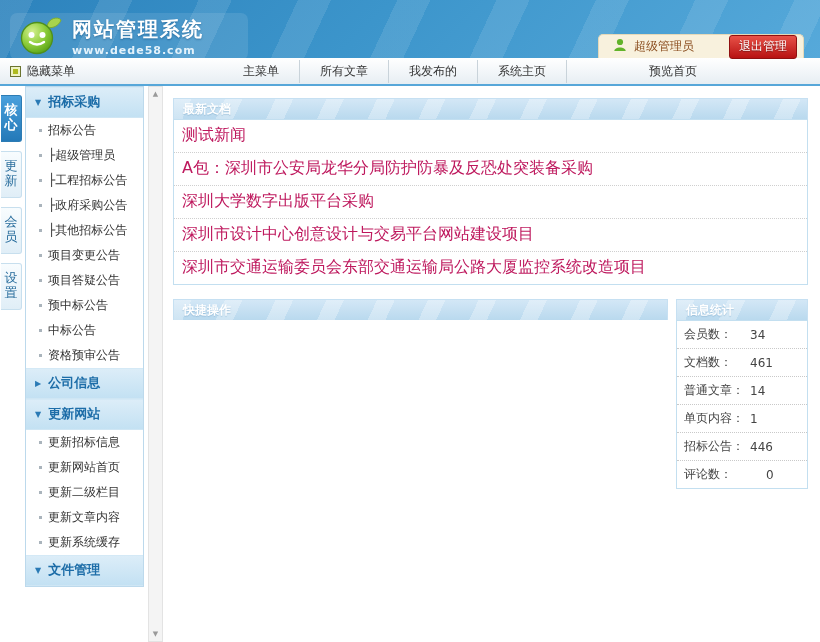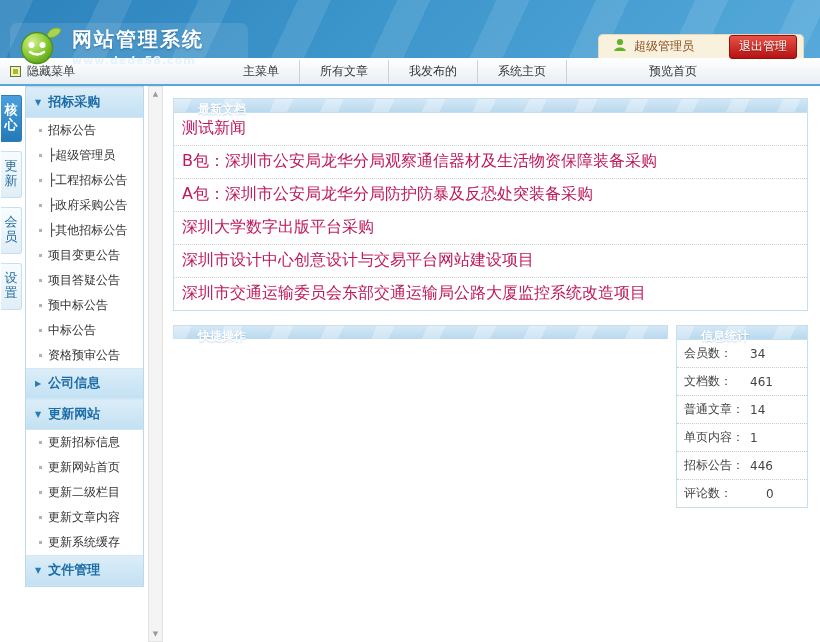--- a/index.html
+++ b/index.html
@@ -6,21 +6,21 @@
   body { font-family:"DejaVu Sans","Liberation Sans",sans-serif; background:#fff; }
   .page { width:820px; height:642px; position:relative; overflow:hidden; background:#fff; }
 
   
   .header {
     height:58px; position:relative;
     background:
       repeating-linear-gradient(115deg, rgba(255,255,255,.10) 0 30px, rgba(255,255,255,0) 30px 90px),
       linear-gradient(135deg, var(--header_blue_dark,#2d83bd) 0%, #3c95cb 45%, var(--header_blue_light,#56a9da) 100%);
   }
-  .logo-box { display:flex; align-items:center; gap:10px; position:absolute; left:10px; top:23px;
+  .logo-box { display:flex; align-items:center; gap:10px; position:absolute; left:10px; top:13px;
     width:238px; height:47px; background:rgba(255,255,255,.10); border-radius:7px; padding:16px 10px; }
   .logo-text .t1 { color:#fff; font-size:20px; font-weight:bold; letter-spacing:2px; text-shadow:0 1px 2px rgba(0,60,110,.45); }
   .logo-text .t2 { color:#e3f2fb; font-size:11px; font-weight:bold; letter-spacing:1px; margin-top:1px; }
   .userbar { position:absolute; right:16px; bottom:0; height:24px; display:flex; align-items:center; gap:7px;
     background:var(--userbar_bg,#f8f1dd); border:1px solid #e6d9b8; border-bottom:none; border-radius:5px 5px 0 0; padding:0 6px 0 14px; min-width:190px; }
   .username { font-size:12px; color:#8a4d1e; margin-right:28px; }
   .logout-btn { font-family:inherit; font-size:12px; color:#fff; cursor:pointer;
     background:linear-gradient(#e85248,var(--logout_red,#b71212)); border:1px solid #901010; border-radius:3px; padding:2px 9px 3px;
     text-shadow:0 1px 1px rgba(0,0,0,.4); }
 
@@ -49,21 +49,21 @@
     color:var(--section_text,#1d6da8); font-size:13px; font-weight:bold; cursor:pointer; }
   .sec-arrow { font-size:8px; color:#2a7ab5; }
   .side-item { display:flex; align-items:center; gap:6px; padding:4px 3px 4px 13px; font-size:12px; color:#333; cursor:pointer; background:#fff; }
   .side-item .bullet { width:3px; height:3px; background:#aab4bc; flex:0 0 auto; }
 
   .scrollbar { width:15px; align-self:stretch; margin-left:4px; background:#f4f4f4; border:1px solid #e3e3e3;
     display:flex; flex-direction:column; justify-content:space-between; }
   .sb-arrow { font-size:7px; color:#9a9a9a; text-align:center; padding:3px 0; cursor:pointer; }
 
   .main { flex:1; padding:12px 12px 0 10px; }
-  .panel-header { height:14px; line-height:21px; padding-left:24px; color:#fff; font-size:12px; font-weight:bold;
+  .panel-header { height:21px; line-height:21px; padding-left:9px; color:#fff; font-size:12px; font-weight:bold;
     background:
       repeating-linear-gradient(115deg, rgba(255,255,255,.30) 0 16px, rgba(255,255,255,0) 16px 46px),
       linear-gradient(#d3e7f6, var(--panel_header,#b9d9ee));
     border:1px solid #c6e0f2; border-bottom:none; text-shadow:0 1px 1px rgba(90,140,180,.35); }
   .docs-body { border:1px solid var(--panel_border,#c3dff0); background:#fff; }
   .doc-row { font-size:16px; color:#be185d; padding:5px 8px 6px; border-bottom:1px dotted #cfcfcf; cursor:pointer; }
   .doc-row:last-child { border-bottom:none; }
 
   .bottom-row { display:flex; gap:8px; margin-top:14px; align-items:flex-start; }
   .quick-panel { flex:1; }
@@ -222,21 +222,20 @@
       <div class="sb-arrow">▼</div>
     </div>
 
     <div class="main">
 
       <div>
         <div class="panel-header">最新文档</div>
         <div class="docs-body">
 
         <div class="doc-row">测试新闻</div>
-            <div class="doc-row">B包：深圳市公安局龙华分局观察通信器材及生活物资保障装备采购</div>
             <div class="doc-row">A包：深圳市公安局龙华分局防护防暴及反恐处突装备采购</div>
             <div class="doc-row">深圳大学数字出版平台采购</div>
             <div class="doc-row">深圳市设计中心创意设计与交易平台网站建设项目</div>
             <div class="doc-row">深圳市交通运输委员会东部交通运输局公路大厦监控系统改造项目</div>
           </div>
       </div>
 
       <div class="bottom-row">
         <div class="quick-panel">
           <div class="panel-header">快捷操作</div>

